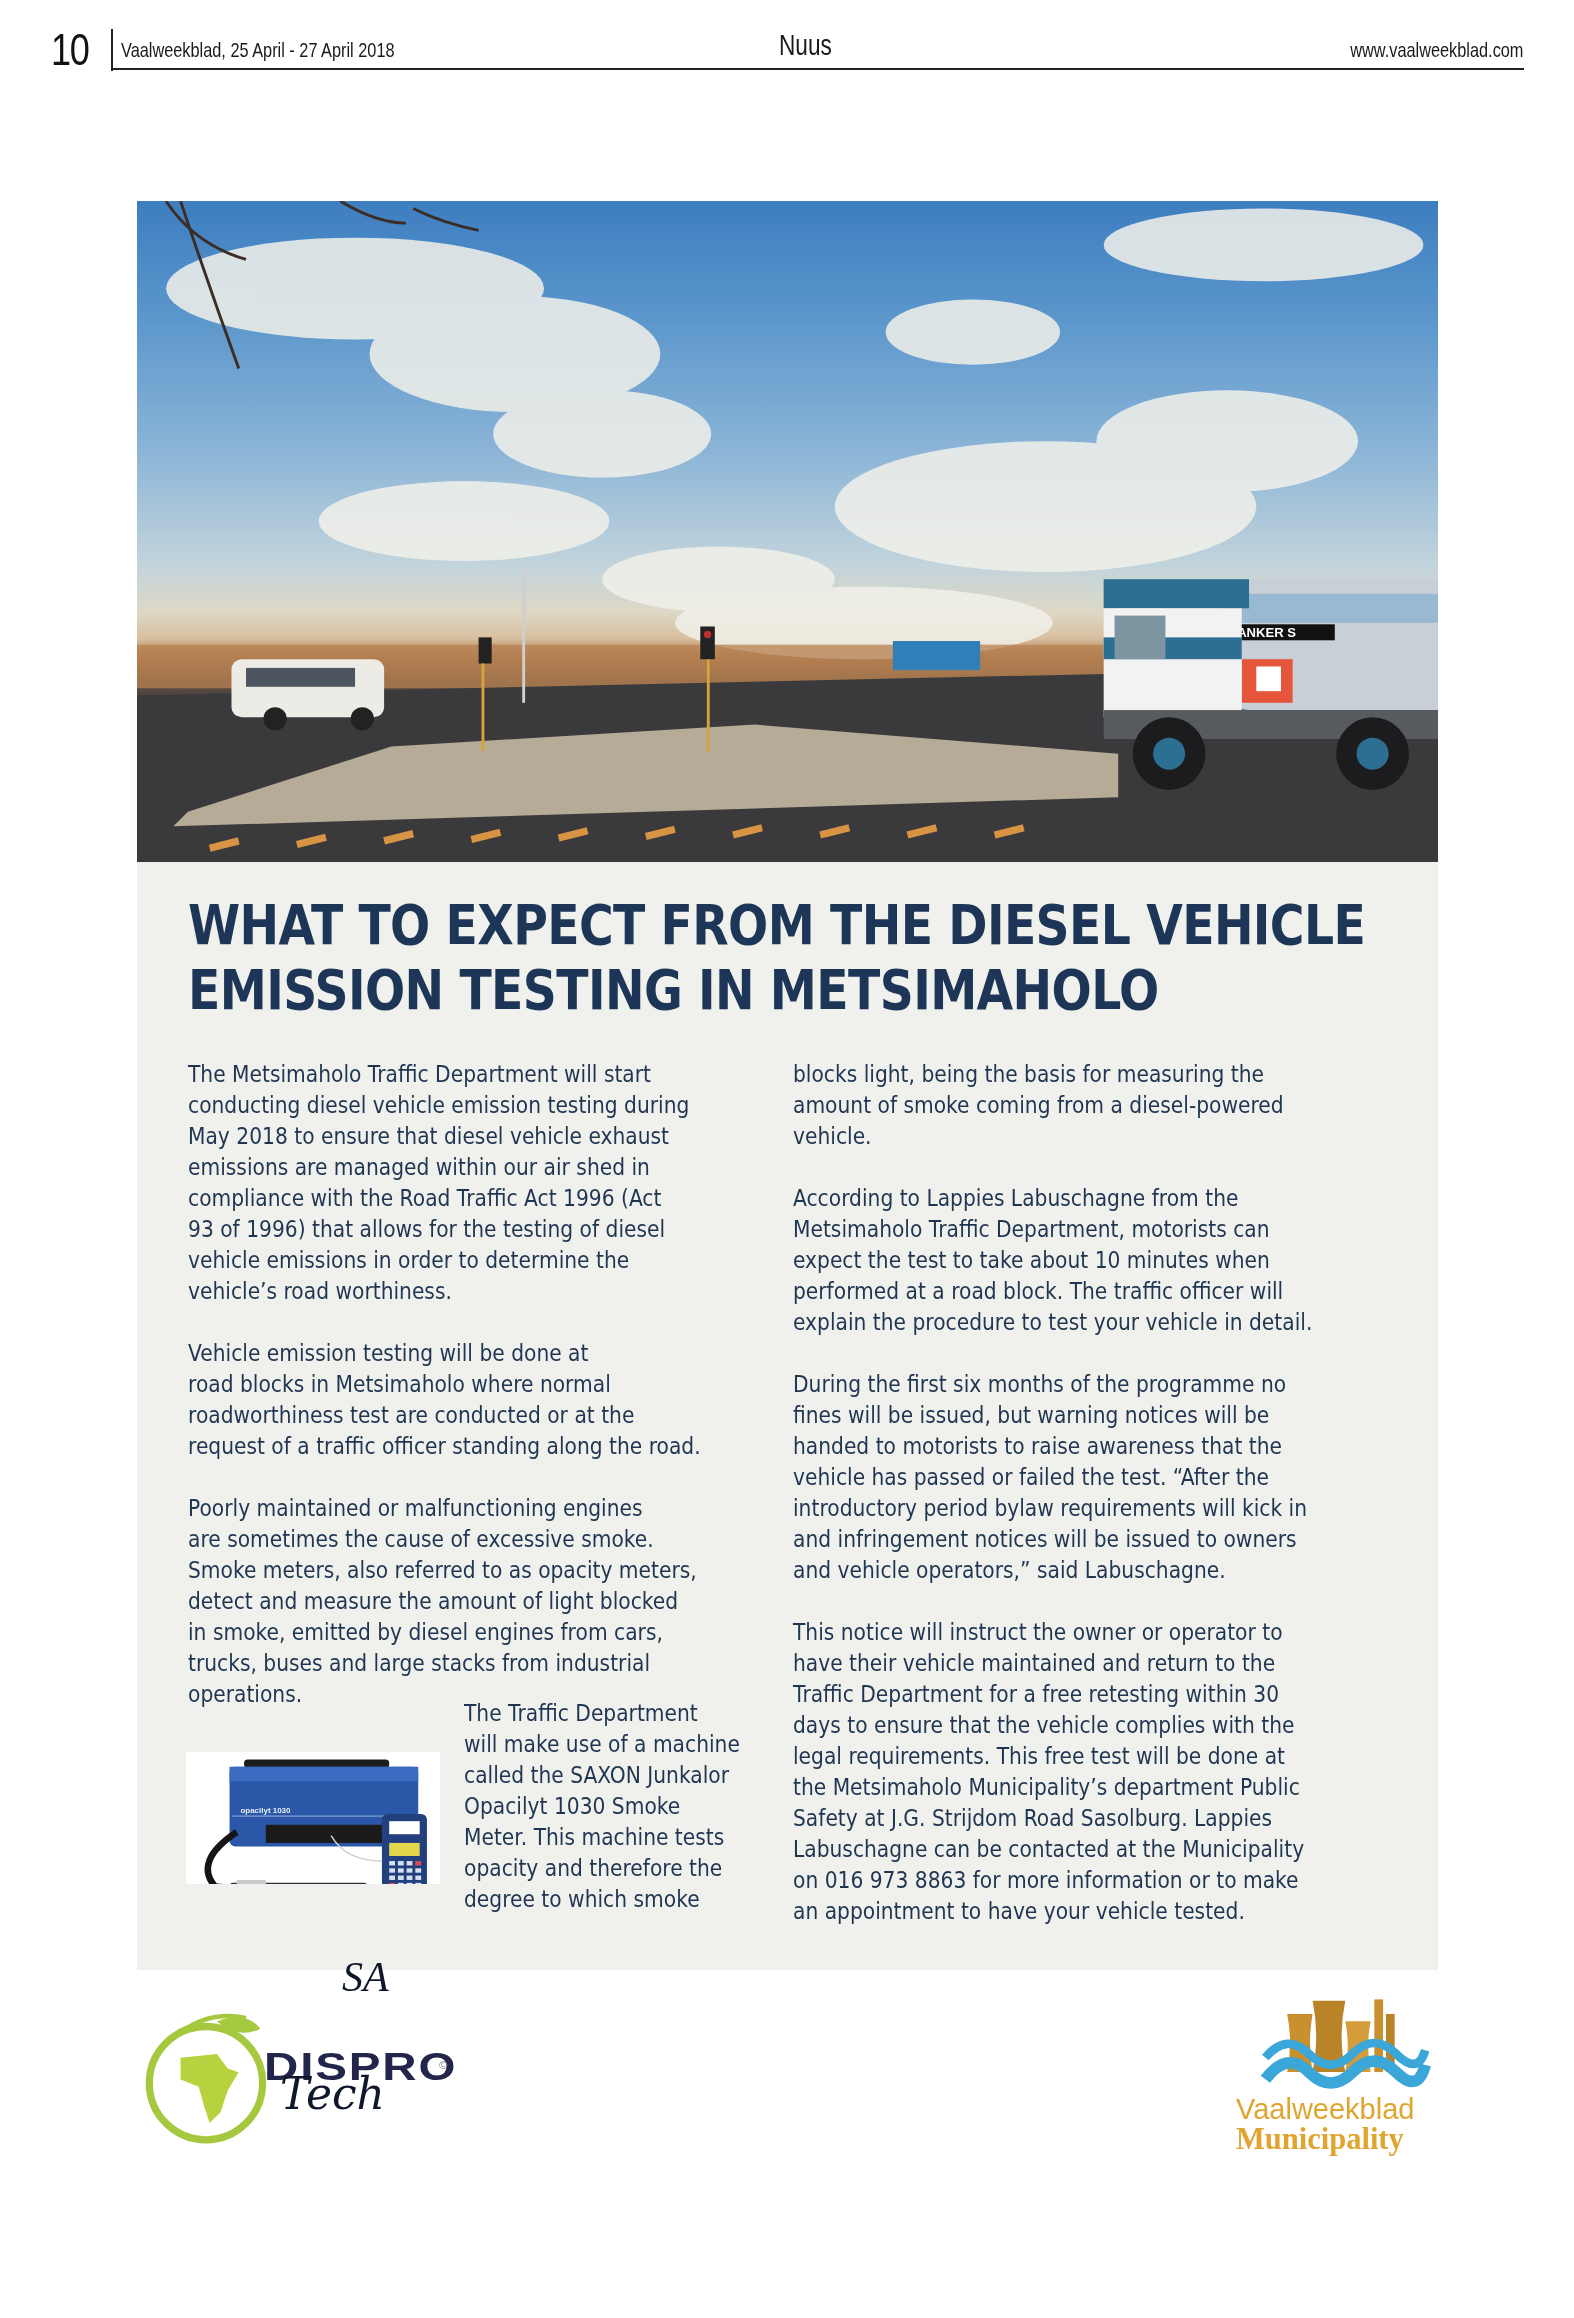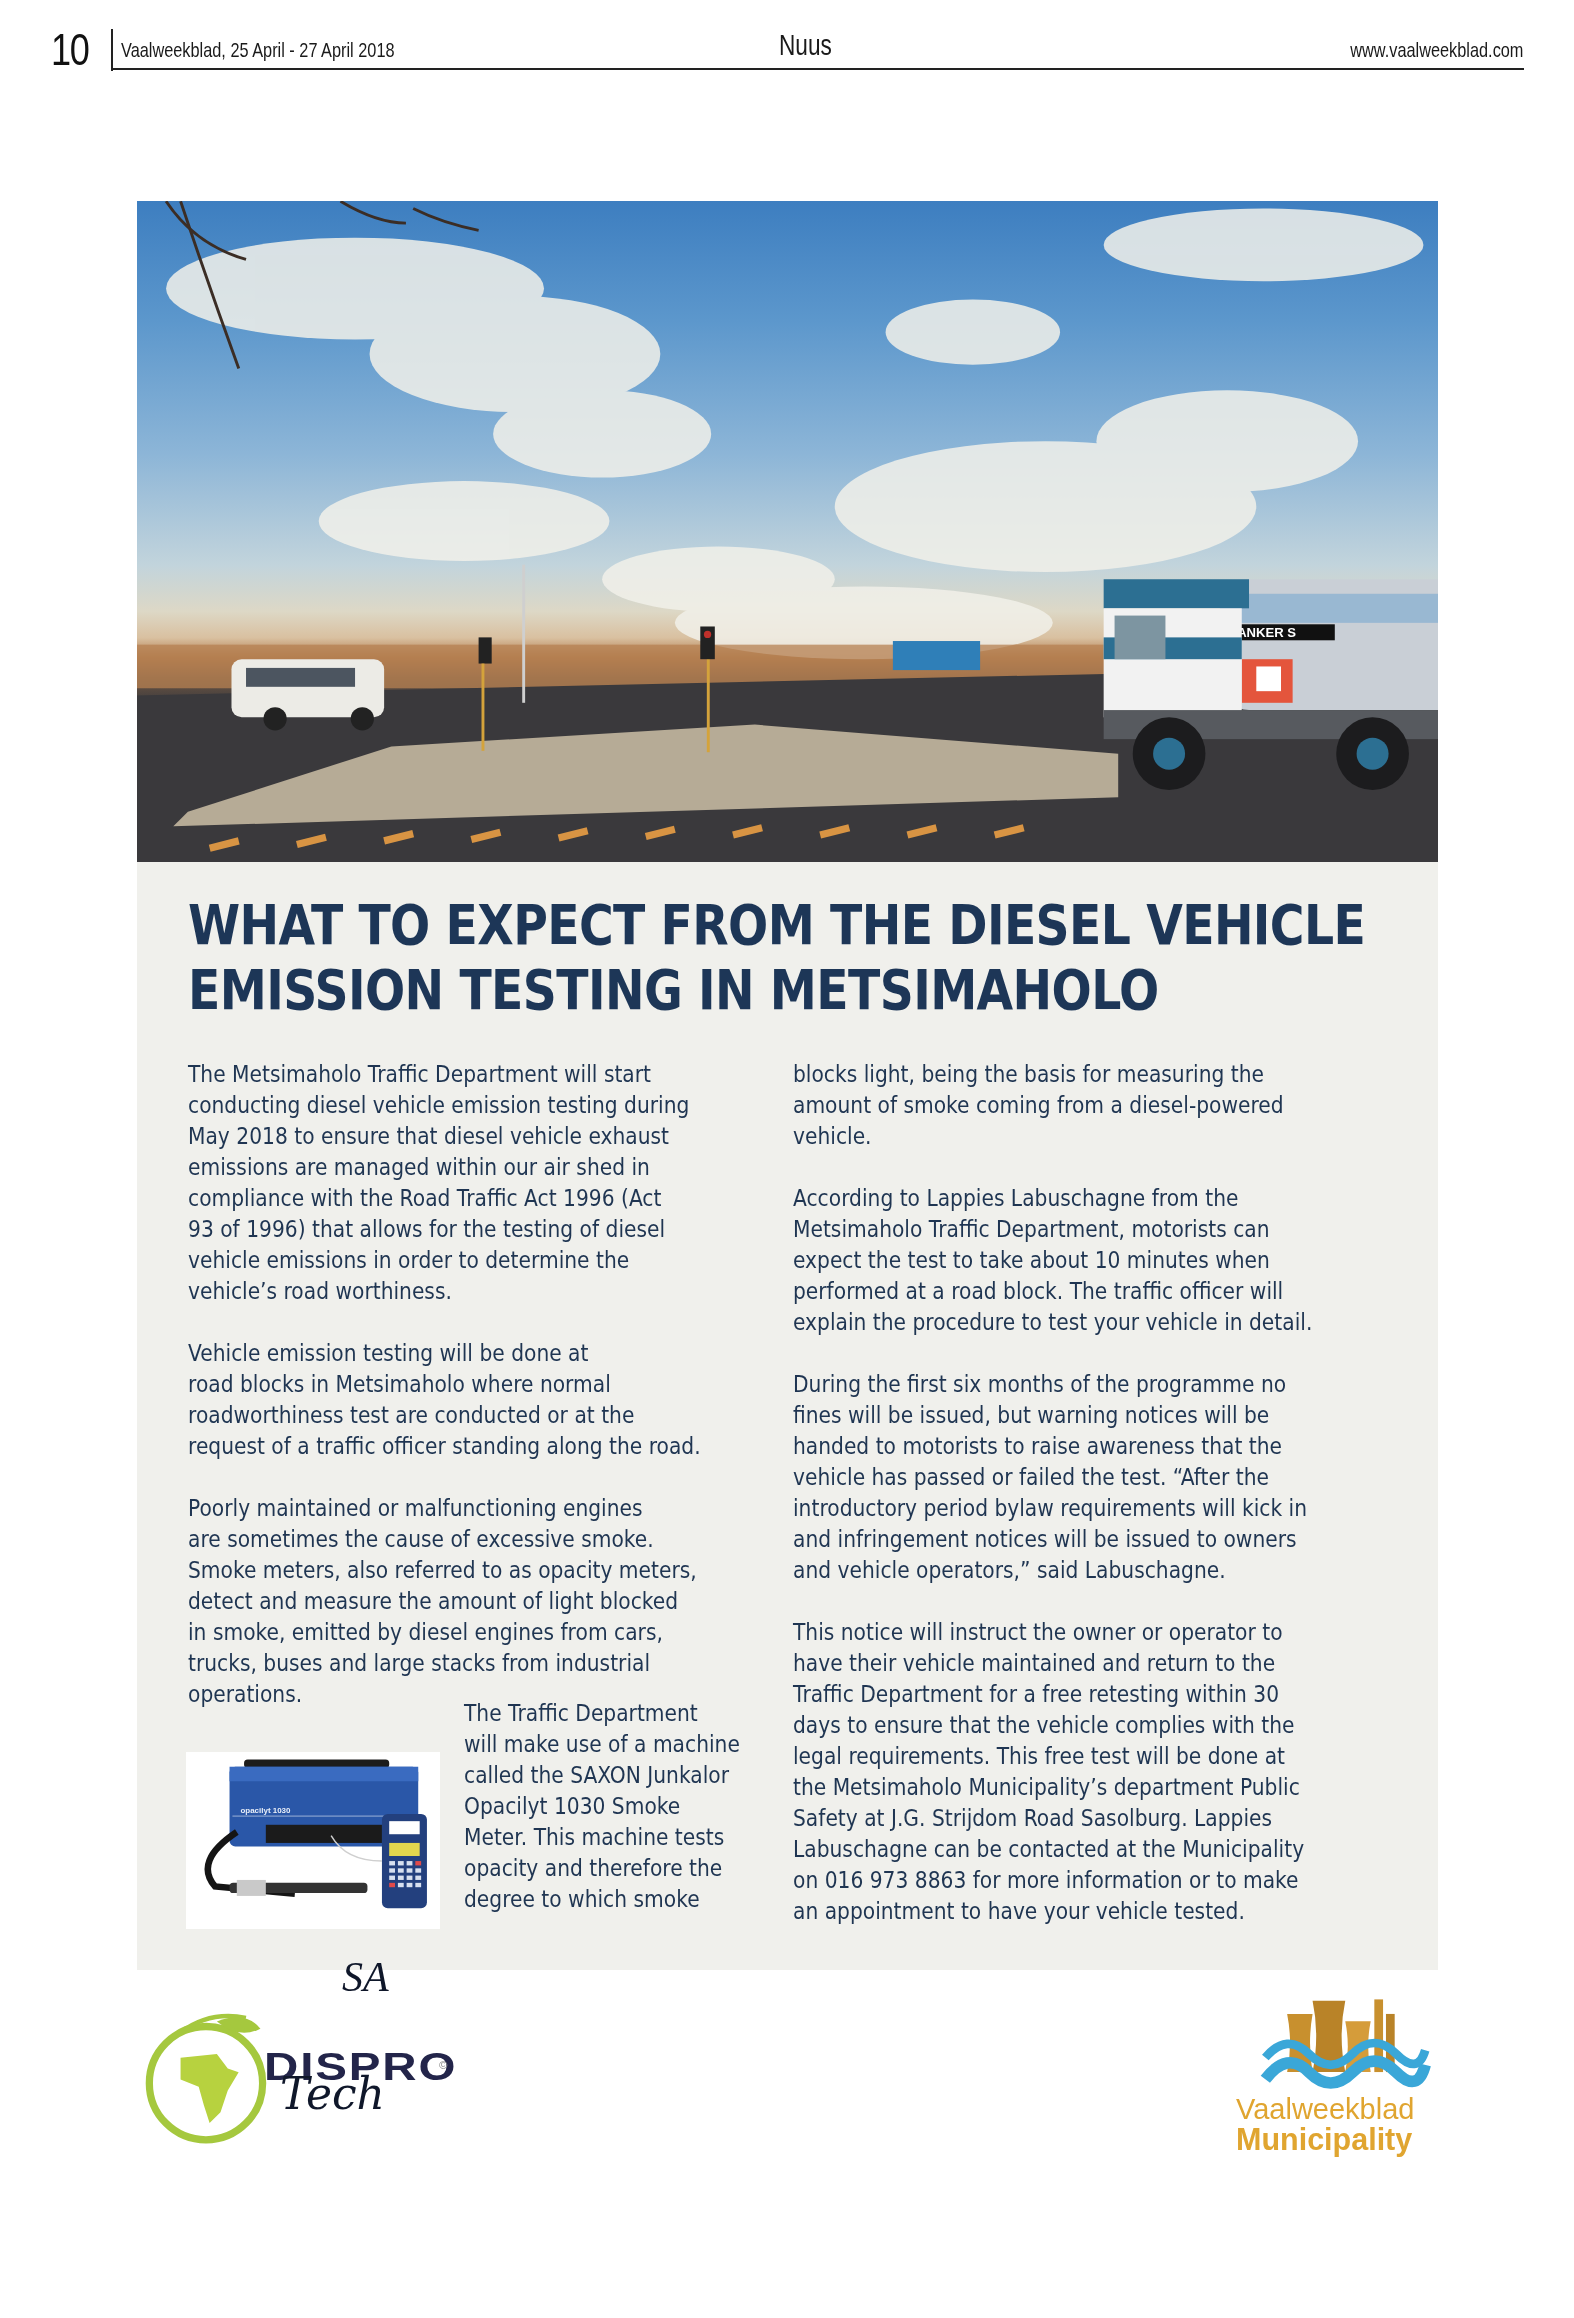--- a/index.html
+++ b/index.html
@@ -22,27 +22,27 @@
   .panel { position: absolute; left: 137px; top: 862px; width: 1301px; height: 1108px; background: #f0f0ec; }
   .headline { position: absolute; left: 188px; top: 893px; width: 1236px; margin: 0; font-family: "DejaVu Sans", sans-serif; font-weight: bold; font-size: 55px; line-height: 65px; color: #1d3657; transform: scaleX(0.86); transform-origin: left top; white-space: nowrap; letter-spacing: -0.7px; }
   .col { position: absolute; font-family: "DejaVu Sans", sans-serif; font-size: 23px; line-height: 31px; color: #1f3552; transform: scaleX(0.88); transform-origin: left top; }
   .col p { margin: 0 0 31px 0; white-space: nowrap; }
   .col p:last-child { margin-bottom: 0; }
   .col-left { left: 188px; top: 1059px; width: 683px; }
   .col-right { left: 793px; top: 1059px; width: 683px; }
   .col-inset { left: 464px; top: 1698px; width: 334px; }
 
   
-  .machine { position: absolute; left: 186px; top: 1752px; width: 254px; height: 177px; background: #ffffff; overflow: hidden; }
+  .machine { position: absolute; left: 186px; top: 1752px; width: 254px; height: 132px; background: #ffffff; overflow: hidden; }
 
   
   .logo-dispro { position: absolute; left: 137px; top: 1996px; width: 334px; height: 167px; }
   .logo-metsi { position: absolute; left: 1229px; top: 1992px; width: 218px; height: 182px; }
   .metsi-l1 { position: absolute; left: 1236px; top: 2094px; font-family: "Liberation Sans", sans-serif; font-size: 29px; line-height: 30.5px; color: #e0a530; }
-  .metsi-l2 { position: absolute; left: 1236px; top: 2123px; font-family: Liberation Sans, sans-serif; font-weight: bold; font-size: 30.5px; line-height: 32px; color: #e0a530; }
+  .metsi-l2 { position: absolute; left: 1236px; top: 2123px; font-family: Liberation Serif, serif; font-weight: bold; font-size: 30.5px; line-height: 32px; color: #e0a530; }
   .dispro-word { position: absolute; left: 264px; top: 2048px; font-family: "Liberation Sans", sans-serif; font-weight: 900; font-size: 38px; line-height: 38px; color: #23254a; letter-spacing: 1.5px; transform: scaleX(1.25); transform-origin: left top; }
   .dispro-tech { position: absolute; left: 280px; top: 2072px; font-family: "DejaVu Serif", serif; font-style: italic; font-size: 44px; line-height: 44px; color: #0f172a; }
   .dispro-sa { position: absolute; left: 342px; top: 1956px; font-family: Liberation Serif, serif; font-style: italic; font-size: 42px; line-height: 42px; color: #0f172a; }
   .dispro-copy { position: absolute; left: 439px; top: 2058px; font-size: 11.6px; color: #888; }
 </style>
 </head>
 <body>
 
 <div class="page-num">10</div>
 <div class="hdr-vline"></div>

